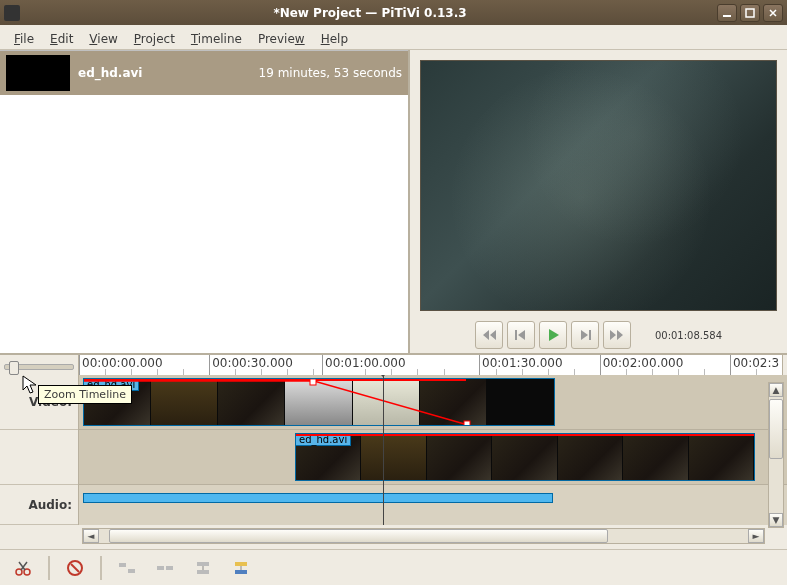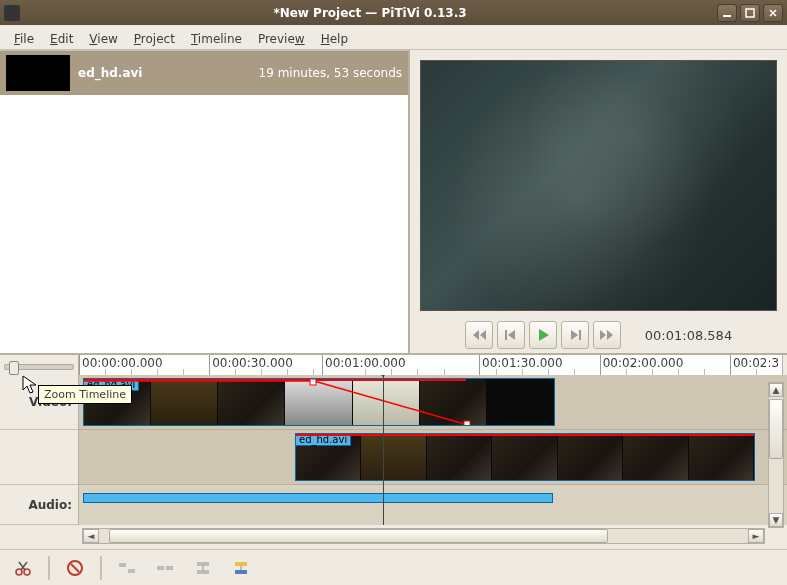--- a/index.html
+++ b/index.html
@@ -18,21 +18,21 @@
 .clip-row{display:flex;align-items:center;background:#a99b84;color:#fff;padding:4px 6px}
 .thumb{width:64px;height:36px;background:#000;margin-right:8px}
 .clip-meta{flex:1;line-height:1.35}
 .clip-dur{color:#fff}
 .previewpane{flex:1;display:flex;flex-direction:column;padding:10px 10px 4px}
 .preview{flex:1;background:linear-gradient(135deg,#2a3a3a,#3e5050 40%,#243030 70%,#1a2424);border:1px solid #5a5244;margin-bottom:10px;position:relative;overflow:hidden}
 .preview::before{content:"";position:absolute;inset:0;background:radial-gradient(circle at 45% 55%,rgba(200,220,200,.15),transparent 55%),radial-gradient(circle at 60% 30%,rgba(180,200,190,.1),transparent 40%)}
 .transport{display:flex;align-items:center;justify-content:center;gap:4px}
 .tbtn{width:28px;height:28px;border:1px solid #b8b09e;border-radius:3px;background:linear-gradient(#fefdf9,#e7e2d5);display:flex;align-items:center;justify-content:center;cursor:pointer;color:#777}
 .tbtn.play svg{fill:#4caf50}
-.timecode{margin-left:20px;font-size:13px;color:#3c3c3c}
+.timecode{margin-left:20px;font-size:10px;color:#3c3c3c}
 .zoomrow{display:flex;align-items:center;height:20px;padding:6px 4px 2px;gap:4px}
 .zoom-slider{width:70px;height:6px;background:#d5cfbf;border:1px solid #aaa;border-radius:2px;position:relative}
 .zoom-handle{position:absolute;left:4px;top:-4px;width:10px;height:14px;background:#efebe2;border:1px solid #888;border-radius:2px}
 .tooltip{position:absolute;left:38px;top:385px;background:#ffffe1;border:1px solid #000;padding:2px 5px;font-size:11px;z-index:20}
 .cursor{position:absolute;left:22px;top:375px;z-index:21}
 .ruler{flex:1;height:26px;background:#fff;border:1px solid #b8b09e;position:relative;overflow:hidden;font-size:10px}
 .rtick{position:absolute;top:0;height:100%;border-left:1px solid #999}
 .rtick span{position:absolute;top:1px;left:2px;white-space:nowrap}
 .rminor{position:absolute;top:14px;height:6px;border-left:1px solid #bbb}
 .tl{display:flex;height:150px}

